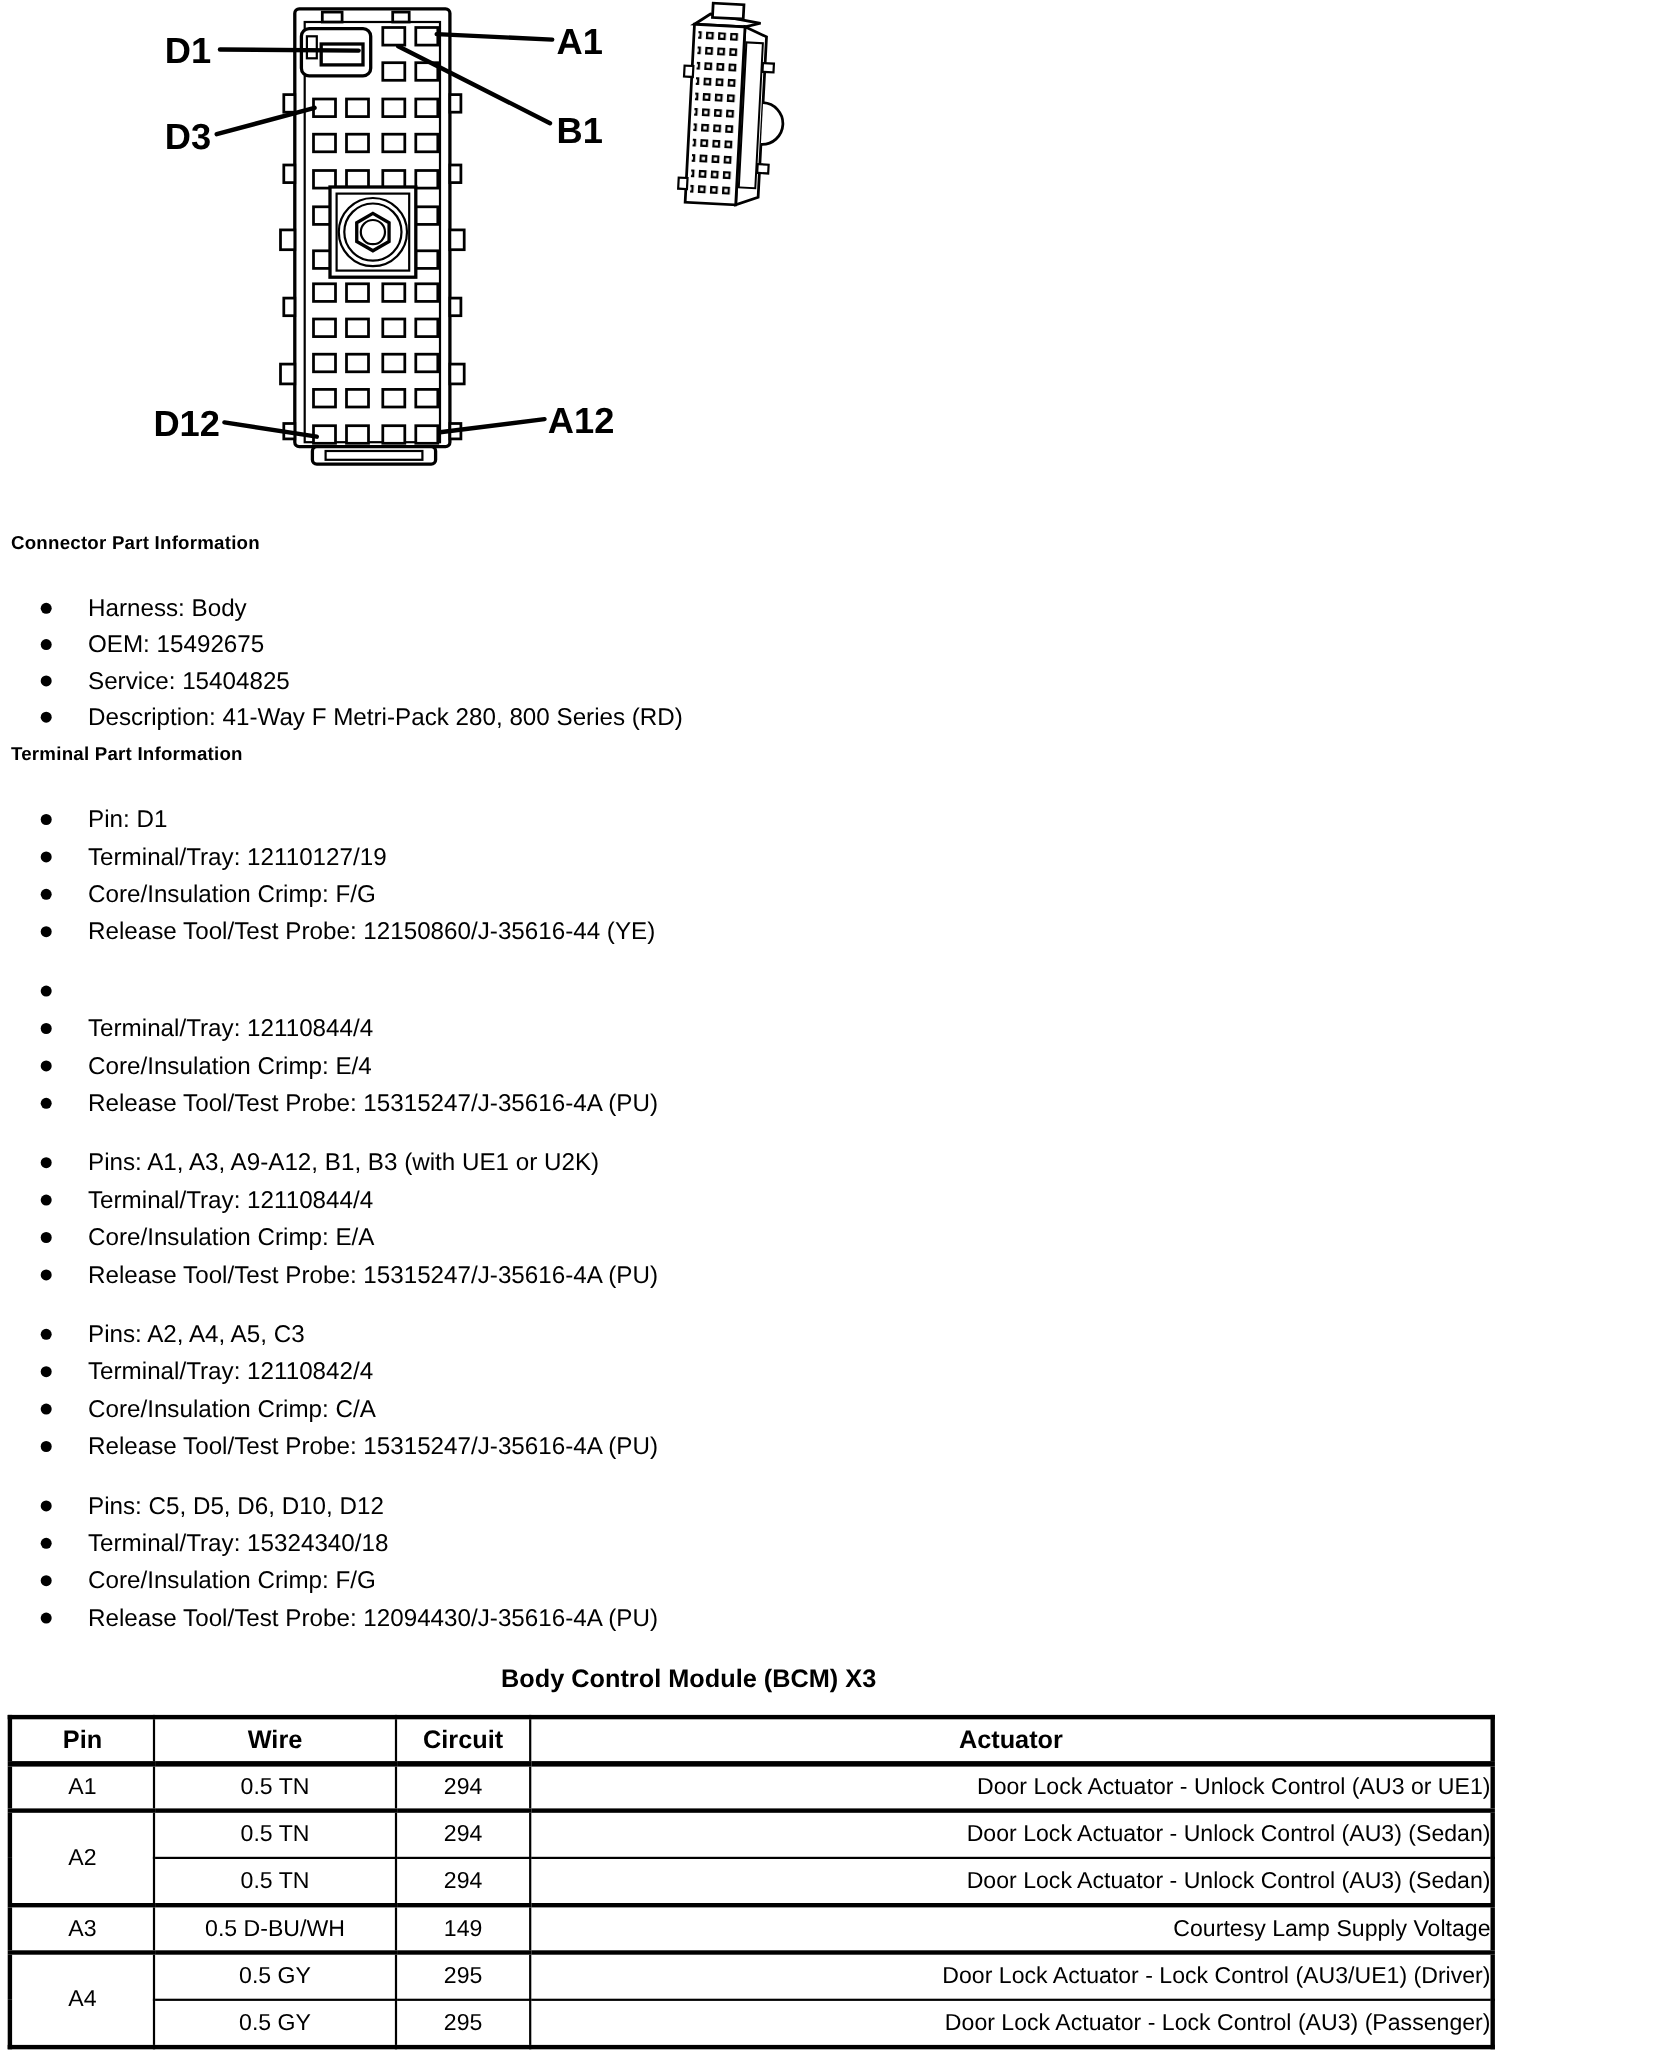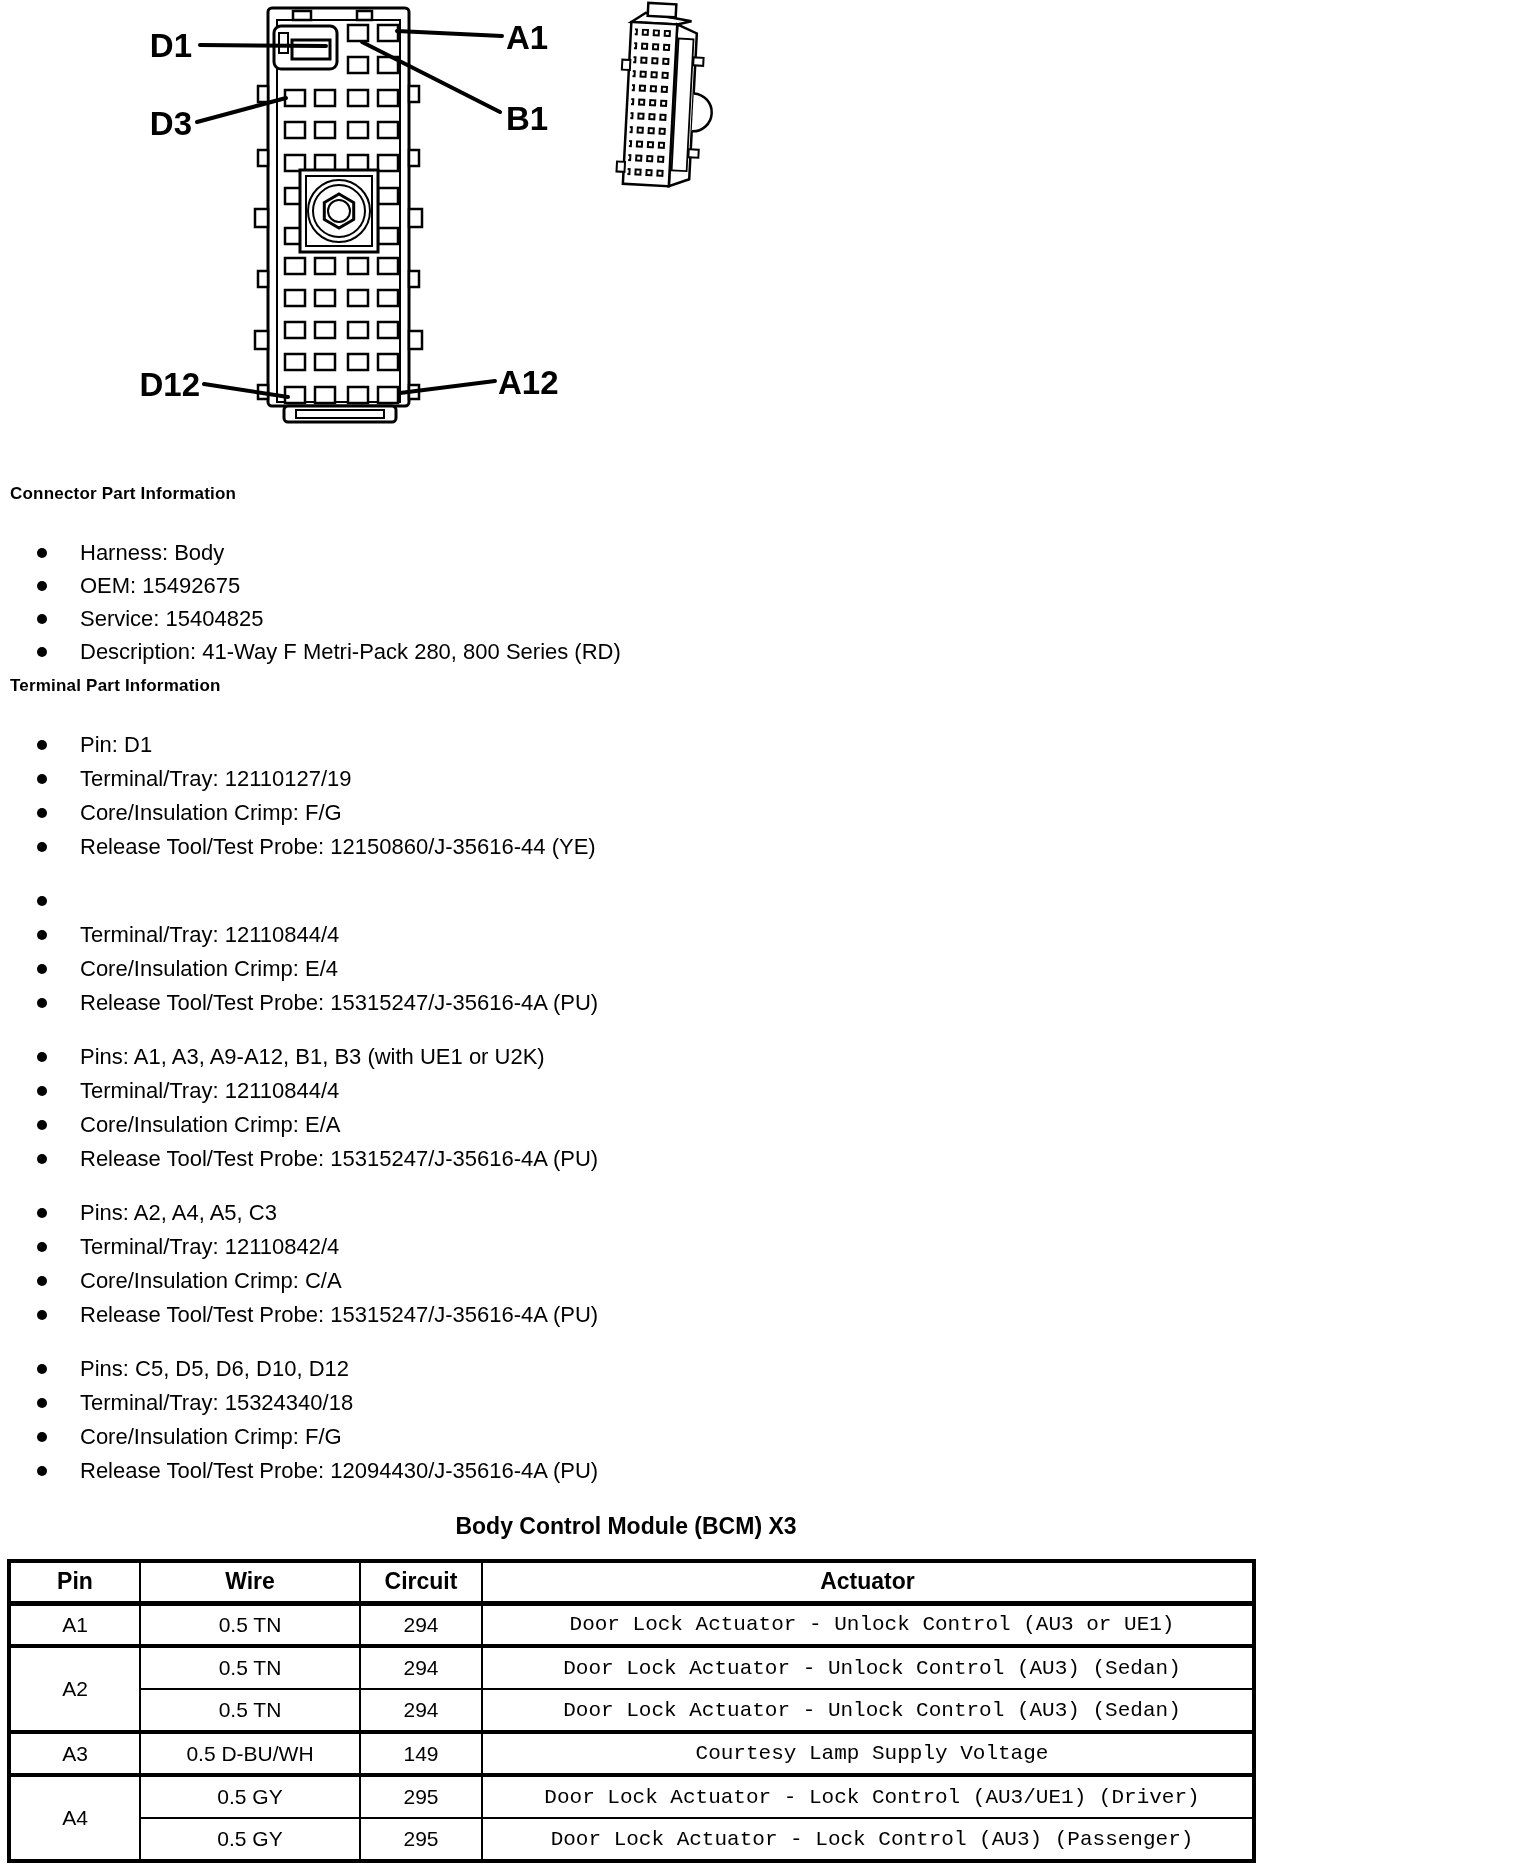--- a/index.html
+++ b/index.html
@@ -56,40 +56,40 @@
     left: 0;
     width: 1252px;
     text-align: center;
     font-size: 23px;
     font-weight: bold;
   }
   #bcm-table {
     position: absolute;
     left: 7px;
     top: 1559px;
-    width: 1249px;
+    width: 1352px;
     border-collapse: collapse;
     table-layout: fixed;
   }
   #bcm-table, #bcm-table th, #bcm-table td { border: 2px solid #000; }
   #bcm-table { border: 4px solid #000; }
   #bcm-table th {
     height: 42px;
     font-size: 23px;
     font-weight: bold;
     text-align: center;
     border-bottom: 5px solid #000;
   }
   #bcm-table td {
     height: 43px;
     font-size: 21px;
     text-align: center;
     background: #fff;
   }
-  #bcm-table td.fn { text-align: center; padding-left: 9px; font-family: Liberation Mono, monospace; }
+  #bcm-table td.fn { text-align: right; padding-left: 9px; }
   #bcm-table tr.gs td { border-top: 4px solid #000; }
 </style>
 </head>
 <body>
 
 <svg id="diagram" width="760" height="432" viewBox="0 0 760 432" fill="none" stroke="#000" xmlns="http://www.w3.org/2000/svg">
   <defs>
     <pattern id="pf" width="11" height="14" patternUnits="userSpaceOnUse">
       <rect x="0" y="0" width="7" height="7" fill="#000" stroke="none"></rect>
       <rect x="2" y="2" width="3" height="3" fill="#fff" stroke="none"></rect>

